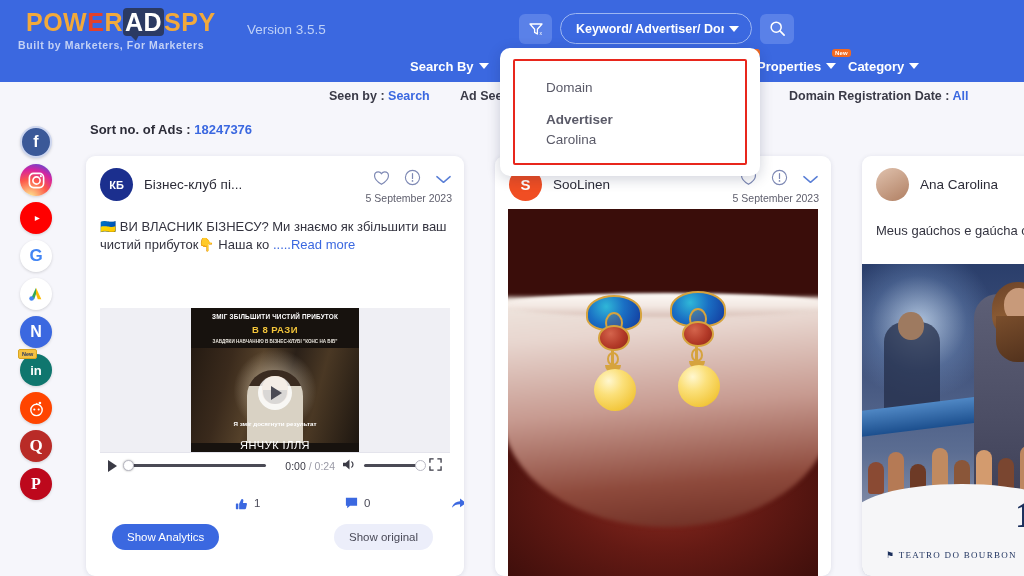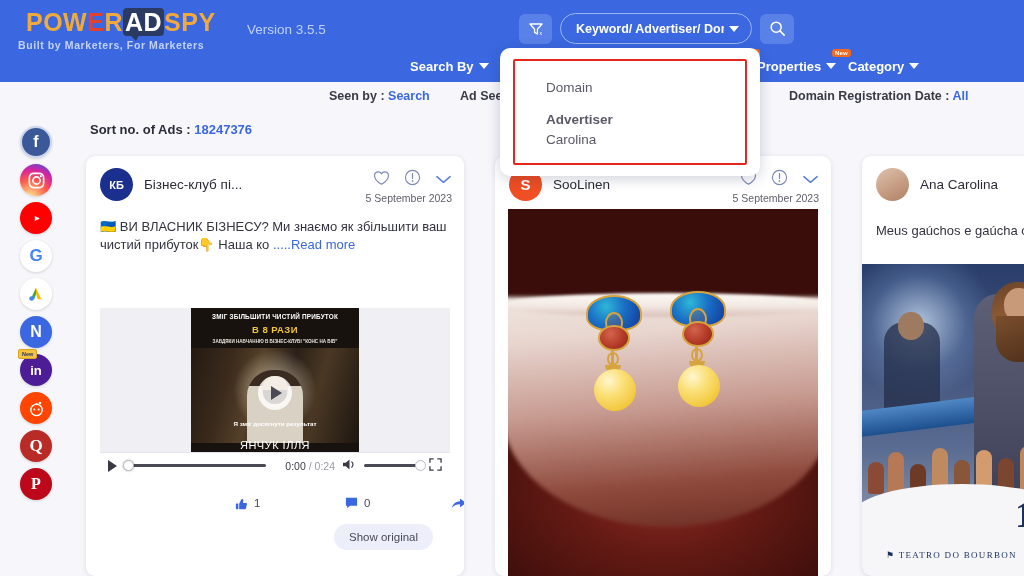--- a/index.html
+++ b/index.html
@@ -504,21 +504,21 @@
     <div class="side-icon" style="top:166px;background:#ffffff;">
       <svg width="18" height="16" viewBox="0 0 20 18" aria-hidden="true">
         <path d="M10 2 L16 15 H12 L10 9 Z" fill="#fbbc04"></path>
         <path d="M10 2 L4 15 H8 L10 9 Z" fill="#34a853"></path>
         <circle cx="5" cy="14" r="2.6" fill="#4285f4"></circle>
       </svg>
     </div>
     <div class="side-icon" style="top:204px;background:#3b68e0;">
       <span>N</span>
     </div>
-    <div class="side-icon" style="top:242px;background:#4c1d95;">
+    <div class="side-icon" style="top:242px;background:#0f766e;">
       <span class="side-badge">New</span>
       <span style="font-size:13px;">in</span>
     </div>
     <div class="side-icon" style="top:280px;background:#ff4500;">
       <svg width="19" height="19" viewBox="0 0 20 20" aria-hidden="true">
         <circle cx="10" cy="11.5" r="6" fill="none" stroke="#fff" stroke-width="1.5"></circle>
         <circle cx="7.7" cy="11" r="1.1" fill="#fff"></circle>
         <circle cx="12.3" cy="11" r="1.1" fill="#fff"></circle>
         <circle cx="13.6" cy="4.2" r="1.4" fill="#fff"></circle>
         <path d="M10 5.6 L10.6 4.3" stroke="#fff" stroke-width="1.1"></path>
@@ -628,20 +628,21 @@
         </div>
         <div class="eng-item" style="left:365px;">
           <svg width="16" height="14" viewBox="0 0 17 14" aria-hidden="true">
               <path d="M1 12c1.4-5 5-6.7 8.6-6.9V2.2L16 6.9l-6.4 4.7V8.4C6 8.5 3.2 9.5 1 12z" fill="#3b68e0"></path>
             </svg>
 
         </div>
       </div>
 
       <div class="card-actions">
+        <button class="btn-analytics">Show Analytics</button>
         <button class="btn-original">Show original</button>
       </div>
     </div>
 
     <div class="card" id="card2">
       <div class="card-head">
         <div class="avatar" style="background:#f04e23;">
           <span>S</span>
         </div>
         <div class="adv-name">SooLinen</div>

